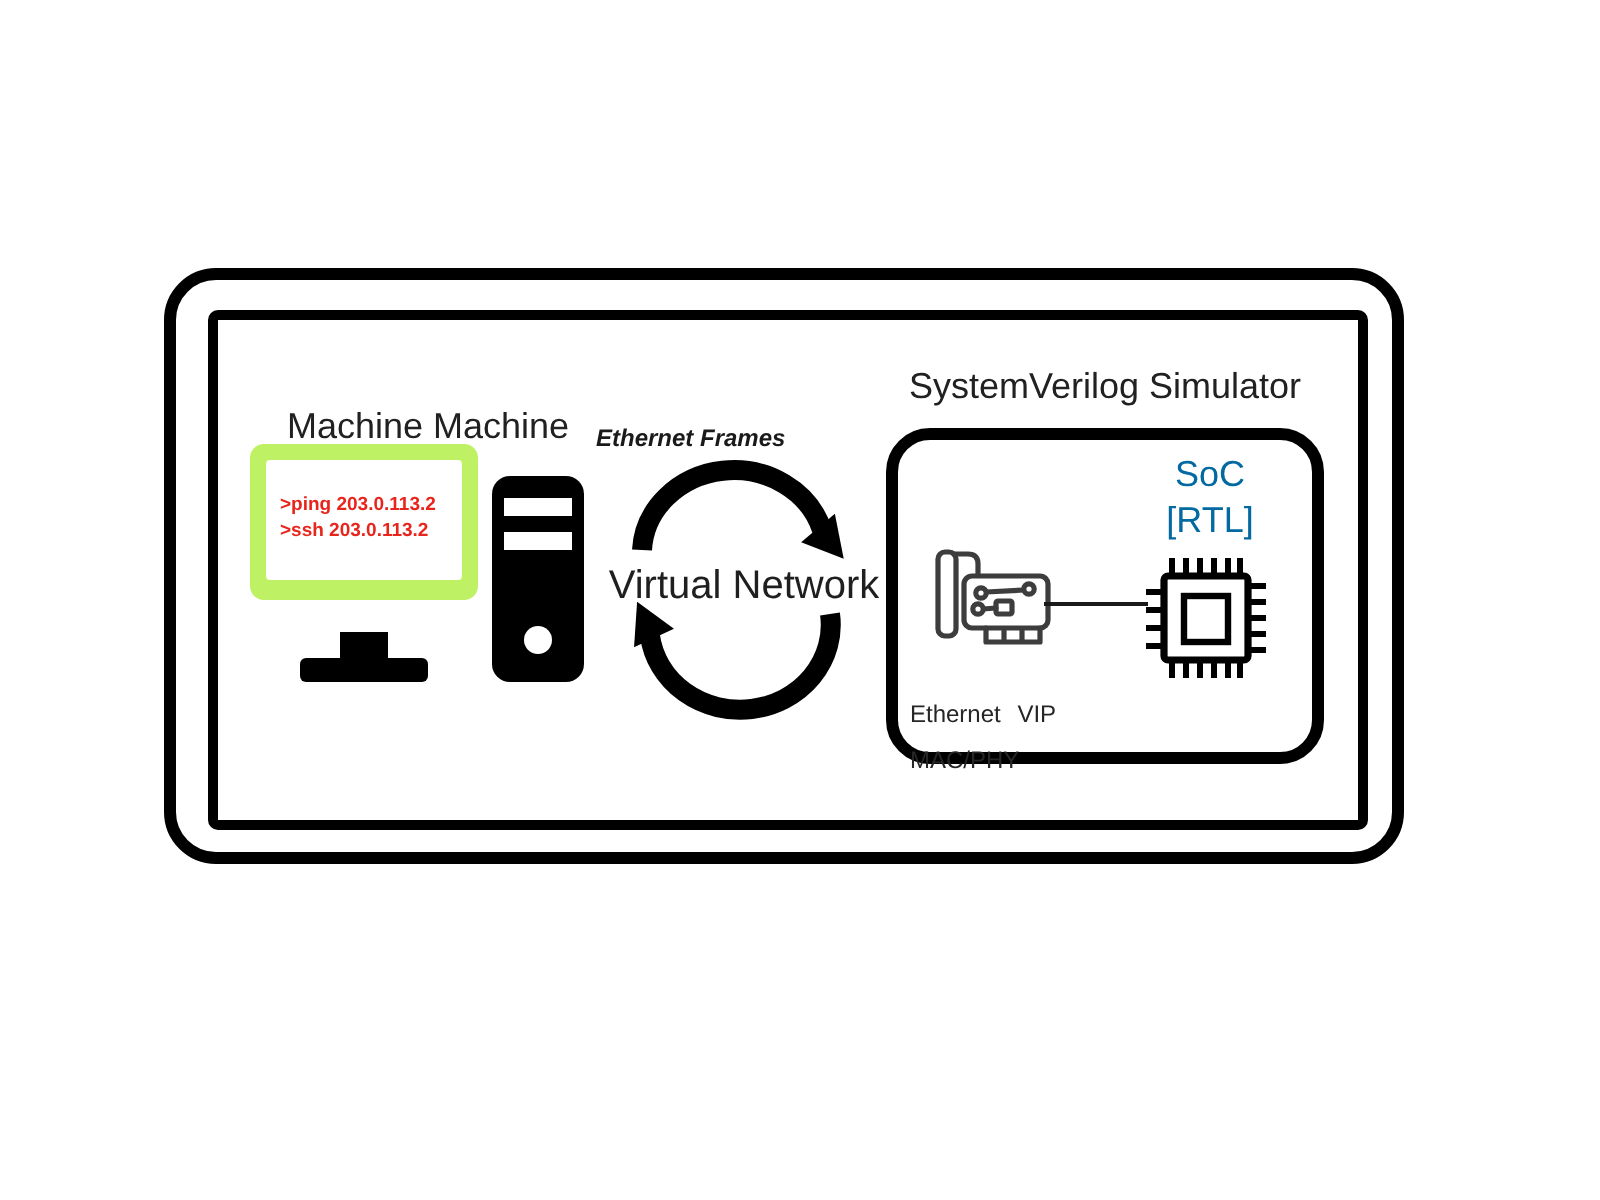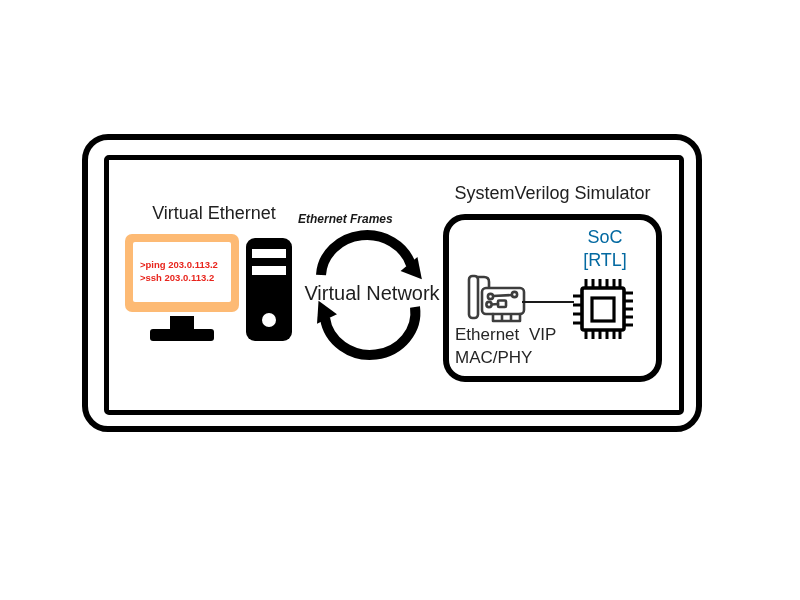--- a/index.html
+++ b/index.html
@@ -34,29 +34,29 @@
   }
   .sim-title {
     left:443px; top:183px; width:219px; text-align:center;
     font-size:18px; color:#212121;
   }
   .soc-label {
     left:565px; top:226px; width:80px; text-align:center;
     font-size:18px; line-height:23px; color:#0369a1;
   }
   .vip-label {
-    left:455px; top:323px; width:120px; text-align:left;
-    font-size:17px; line-height:23px; color:#262626;
+    left:455px; top:346px; width:120px; text-align:left;
+    font-size:12px; line-height:23px; color:#262626;
   }
   .vip-label .l1 { word-spacing:5px; }
 
   
   .monitor {
-    left:125px; top:234px; width:114px; height:78px;
-    background:#fdba74; border-radius:7px;
+    left:125px; top:222px; width:114px; height:78px;
+    background:#bef264; border-radius:7px;
   }
   .screen {
     position:absolute; left:8px; top:8px; width:98px; height:60px;
     background:#fff; border-radius:2px; overflow:hidden;
   }
   .term {
     position:absolute; left:7px; top:16px;
     font-size:9.5px; font-weight:bold; line-height:13px;
     color:#e8251d; white-space:nowrap;
   }
@@ -87,21 +87,21 @@
   }
 </style>
 </head>
 <body>
 
 <div class="canvas">
 
   <div class="abs outer-frame"></div>
   <div class="abs inner-frame"></div>
 
-  <div class="abs vm-title">Virtual Ethernet</div>
+  <div class="abs vm-title">Machine Machine</div>
 
   <div class="abs monitor">
     <div class="screen">
       <div class="term">
         <div>&gt;ping 203.0.113.2</div>
         <div>&gt;ssh 203.0.113.2</div>
       </div>
     </div>
   </div>
   <div class="abs monitor-neck"></div>

